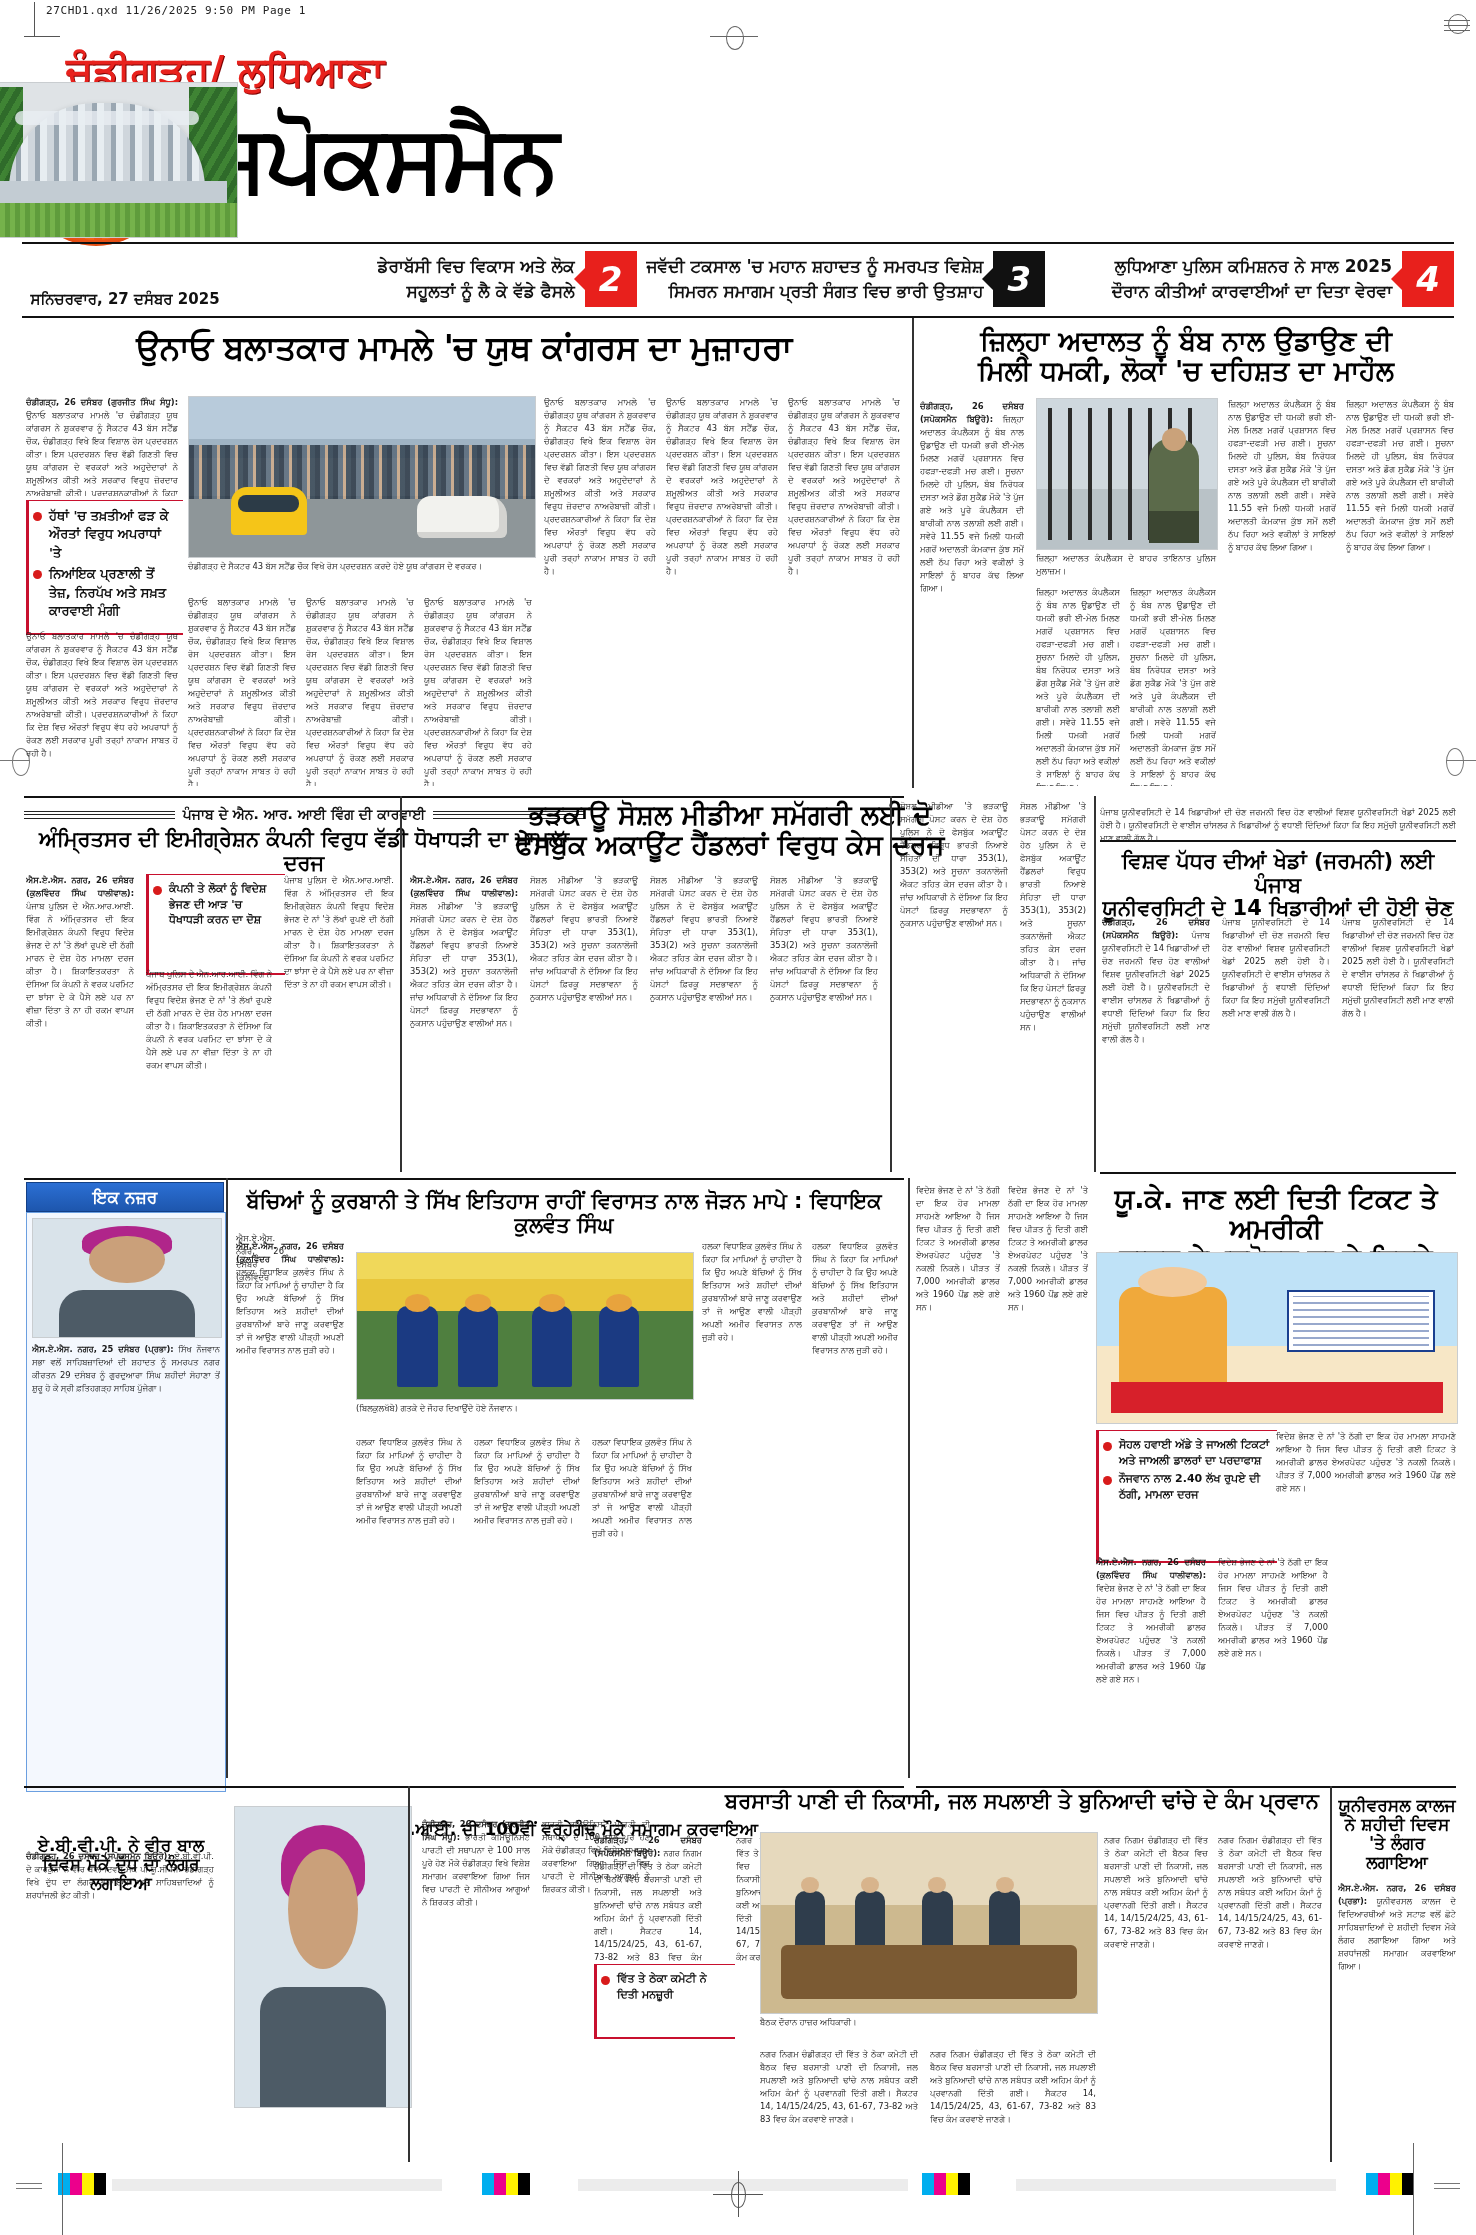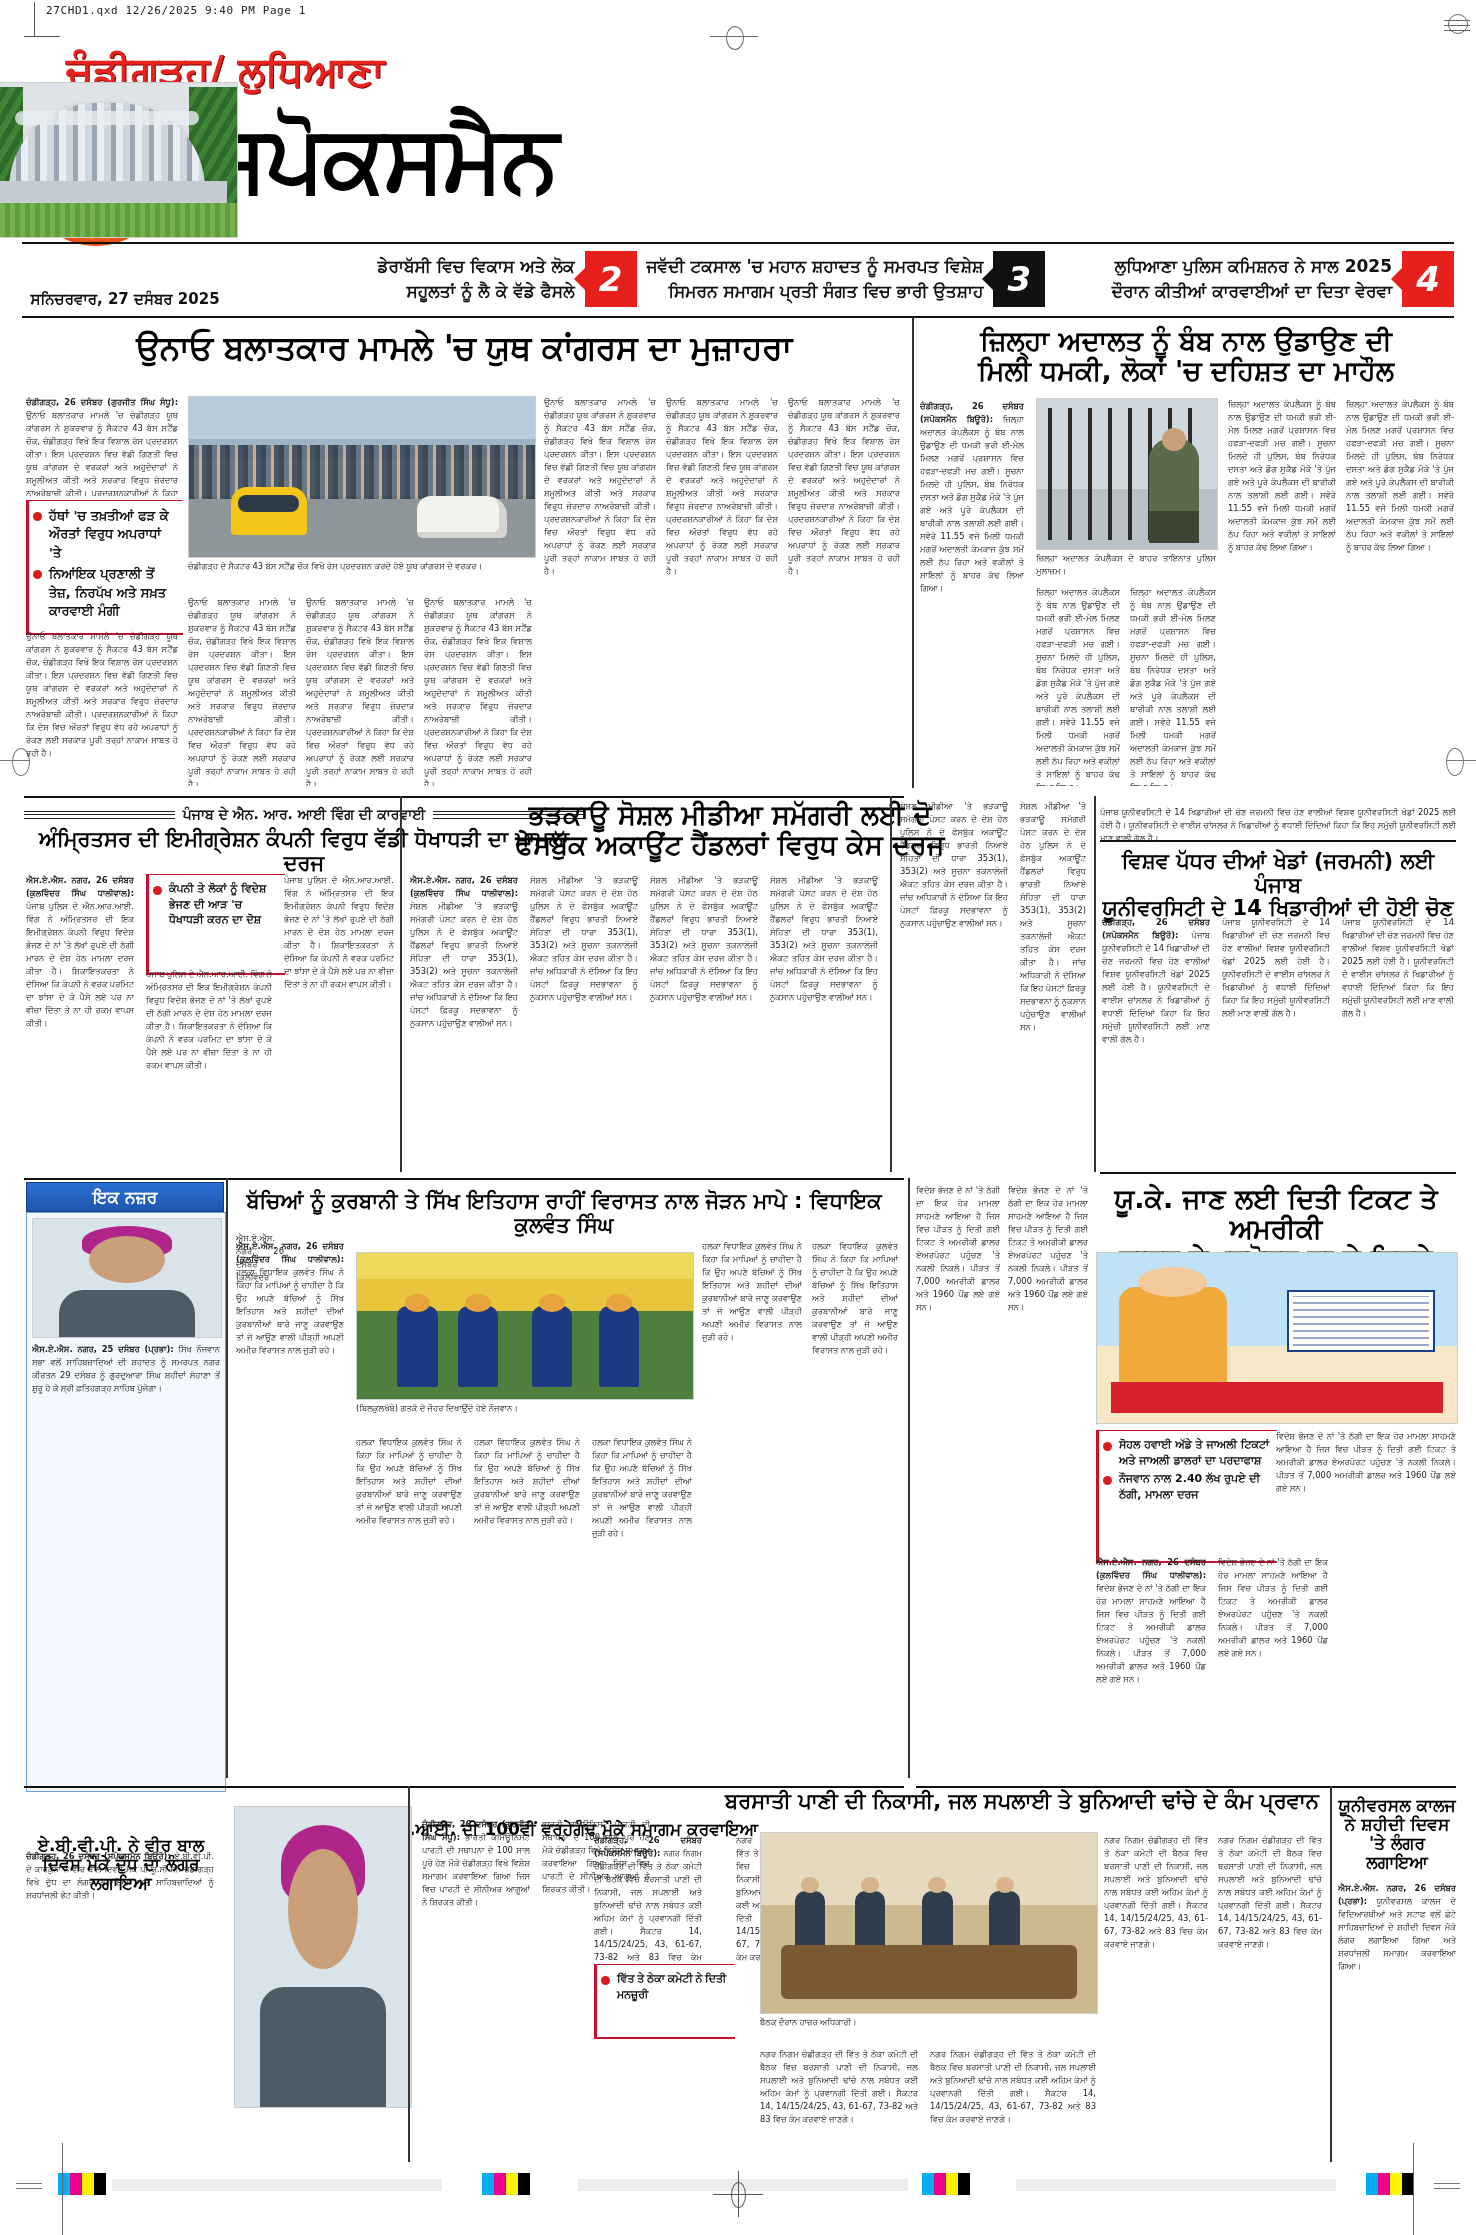--- a/index.html
+++ b/index.html
@@ -129,21 +129,21 @@
   .colorbar i{display:block;width:12px;height:22px;}
   .greybar{position:absolute;bottom:44px;height:12px;background:#ececec;}
   .botline{position:absolute;left:62px;right:62px;bottom:0;height:92px;border-left:1px solid #666;border-right:1px solid #666;}
   .botreg{position:absolute;left:50%;bottom:28px;transform:translateX(-50%);width:26px;height:26px;}
 </style>
 </head>
 <body>
 
 <div class="page">
 
-  <div class="slug">27CHD1.qxd   12/26/2025   9:40 PM   Page 1</div>
+  <div class="slug">27CHD1.qxd   11/26/2025   9:50 PM   Page 1</div>
   <div class="crop-tl"></div>
   <div class="reg-right">
     <span></span>
       <span></span>
       <span></span>
   </div>
   <div class="reg-circle" style="left:1448px;top:14px;width:18px;height:18px;"></div>
   <div class="reg-circle" style="left:726px;top:26px;width:16px;height:22px;"></div>
   <div style="position:absolute;left:710px;top:36px;width:48px;height:1px;background:#666;"></div>
   <div style="position:absolute;left:0;top:760px;width:30px;height:1px;background:#777;"></div>
@@ -391,21 +391,21 @@
   </div>
   <div style="position:absolute;left:542px;top:1818px;width:108px;height:344px;" class="body-col col">ਭਾਰਤੀ ਕਮਿਊਨਿਸਟ ਪਾਰਟੀ ਦੀ ਸਥਾਪਨਾ ਦੇ 100 ਸਾਲ ਪੂਰੇ ਹੋਣ ਮੌਕੇ ਚੰਡੀਗੜ੍ਹ ਵਿਖੇ ਵਿਸ਼ੇਸ਼ ਸਮਾਗਮ ਕਰਵਾਇਆ ਗਿਆ ਜਿਸ ਵਿਚ ਪਾਰਟੀ ਦੇ ਸੀਨੀਅਰ ਆਗੂਆਂ ਨੇ ਸ਼ਿਰਕਤ ਕੀਤੀ।</div>
 
   <div style="position:absolute;left:408px;top:1786px;width:2px;height:376px;background:#333;"></div>
   <div class="hl hl-md" style="position:absolute;left:592px;top:1790px;width:860px;">ਬਰਸਾਤੀ ਪਾਣੀ ਦੀ ਨਿਕਾਸੀ, ਜਲ ਸਪਲਾਈ ਤੇ ਬੁਨਿਆਦੀ ਢਾਂਚੇ ਦੇ ਕੰਮ ਪ੍ਰਵਾਨ</div>
 
   <div style="position:absolute;left:594px;top:1834px;width:108px;height:330px;" class="body-col col">
     <span class="dropline">ਚੰਡੀਗੜ੍ਹ, 26 ਦਸੰਬਰ (ਸਪੋਕਸਮੈਨ ਬਿਊਰੋ):</span>
     <span>ਨਗਰ ਨਿਗਮ ਚੰਡੀਗੜ੍ਹ ਦੀ ਵਿੱਤ ਤੇ ਠੇਕਾ ਕਮੇਟੀ ਦੀ ਬੈਠਕ ਵਿਚ ਬਰਸਾਤੀ ਪਾਣੀ ਦੀ ਨਿਕਾਸੀ, ਜਲ ਸਪਲਾਈ ਅਤੇ ਬੁਨਿਆਦੀ ਢਾਂਚੇ ਨਾਲ ਸਬੰਧਤ ਕਈ ਅਹਿਮ ਕੰਮਾਂ ਨੂੰ ਪ੍ਰਵਾਨਗੀ ਦਿੱਤੀ ਗਈ। ਸੈਕਟਰ 14, 14/15/24/25, 43, 61-67, 73-82 ਅਤੇ 83 ਵਿਚ ਕੰਮ ਕਰਵਾਏ ਜਾਣਗੇ।</span>
   </div>
-  <div class="bulletbox" style="position:absolute;left:594px;top:1964px;width:128px;height:60px;font-family:Liberation Serif, serif;">
+  <div class="bulletbox" style="position:absolute;left:594px;top:1964px;width:128px;height:60px;">
     <ul>
         <li style="font-size:11px;">ਵਿੱਤ ਤੇ ਠੇਕਾ ਕਮੇਟੀ ਨੇ ਦਿਤੀ ਮਨਜ਼ੂਰੀ</li>
       </ul>
   </div>
   <div style="position:absolute;left:736px;top:1834px;width:96px;height:330px;" class="body-col col">ਨਗਰ ਨਿਗਮ ਚੰਡੀਗੜ੍ਹ ਦੀ ਵਿੱਤ ਤੇ ਠੇਕਾ ਕਮੇਟੀ ਦੀ ਬੈਠਕ ਵਿਚ ਬਰਸਾਤੀ ਪਾਣੀ ਦੀ ਨਿਕਾਸੀ, ਜਲ ਸਪਲਾਈ ਅਤੇ ਬੁਨਿਆਦੀ ਢਾਂਚੇ ਨਾਲ ਸਬੰਧਤ ਕਈ ਅਹਿਮ ਕੰਮਾਂ ਨੂੰ ਪ੍ਰਵਾਨਗੀ ਦਿੱਤੀ ਗਈ। ਸੈਕਟਰ 14, 14/15/24/25, 43, 61-67, 73-82 ਅਤੇ 83 ਵਿਚ ਕੰਮ ਕਰਵਾਏ ਜਾਣਗੇ।</div>
 
   <div class="photo ph-meeting" style="position:absolute;left:760px;top:1832px;width:336px;height:180px;">
     <div class="p" style="left:10%"></div>
       <div class="p" style="left:28%"></div>
     <div class="p" style="left:48%"></div>

